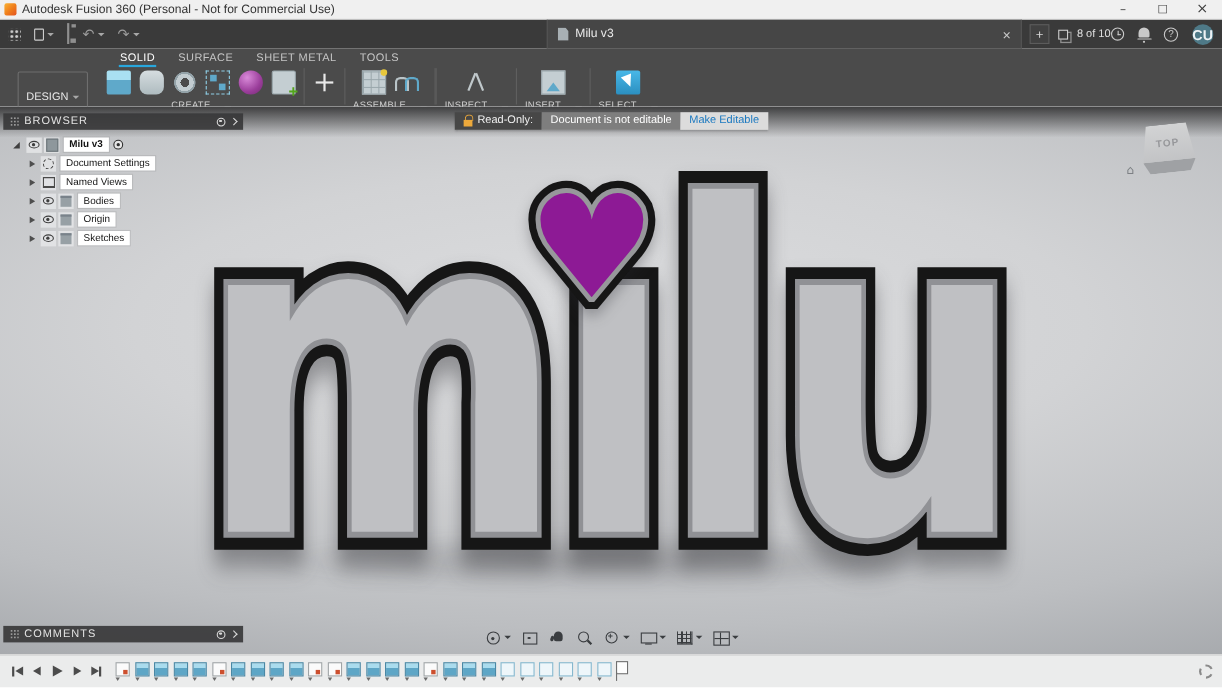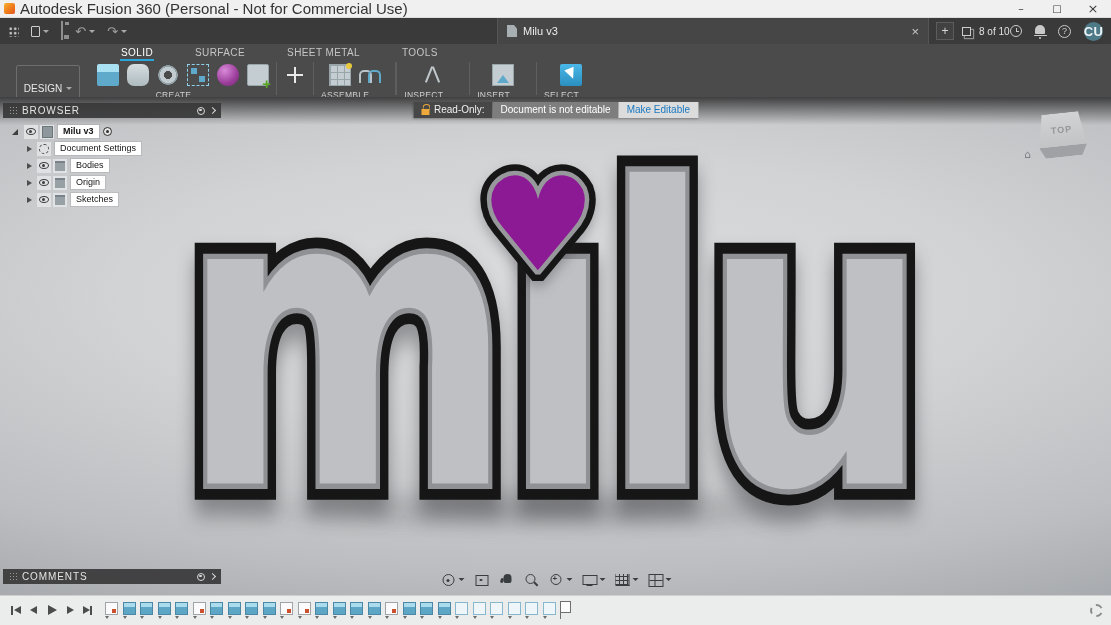--- a/index.html
+++ b/index.html
@@ -3,21 +3,21 @@
 <meta charset="utf-8">
 <style>
 * { margin:0; padding:0; box-sizing:border-box; }
 html,body { width:1111px; height:625px; overflow:hidden; }
 body { font-family:"Liberation Sans","DejaVu Sans",sans-serif; background:#fff; position:relative; }
 .app { position:absolute; inset:0; }
 
 
 .titlebar { position:absolute; top:0; left:0; right:0; height:18px; background:#f0f0f0; display:flex; align-items:center; padding-left:4px; border-bottom:1px solid #dcdcdc; }
 .fusion-logo { width:11px; height:11px; border-radius:2px; background:linear-gradient(135deg,#f9b234 0%,#ef7b1a 55%,#e35420 100%); margin-right:5px; flex:none; }
-.app-title { font-size:15px; color:#333; }
+.app-title { font-size:11px; color:#333; }
 .win-controls { margin-left:auto; display:flex; height:100%; }
 .winbtn { width:36px; height:100%; display:flex; align-items:center; justify-content:center; color:#3c3c3c; font-family:"DejaVu Sans",sans-serif; }
 .winbtn.min::before { content:"–"; font-size:11px; }
 .winbtn.max::before { content:"□"; font-size:10px; }
 .winbtn.close::before { content:"×"; font-size:13px; }
 
 
 .appbar { position:absolute; top:18px; left:0; right:0; height:26px; background:#3a3a3a; }
 .ab-left { position:absolute; left:8px; top:0; height:26px; display:flex; align-items:center; gap:12px; }
 .grid-icon9 { width:11px; height:11px; background-image:radial-gradient(circle,#cdcdcd 1.1px, transparent 1.4px); background-size:4.4px 4.4px; background-position:0.6px 0.6px; }
@@ -45,21 +45,21 @@
 .clock-icon::after { content:''; position:absolute; left:4.6px; top:5px; width:3.5px; height:1.3px; background:#c9c9c9; }
 .bell-icon { width:10px; height:9px; background:#c9c9c9; border-radius:5px 5px 1px 1px; position:relative; margin-top:-3px; }
 .bell-icon::after { content:''; position:absolute; left:-1.5px; bottom:-2px; width:13px; height:1.5px; background:#c9c9c9; border-radius:1px; }
 .bell-icon::before { content:''; position:absolute; left:4px; bottom:-4.5px; width:2px; height:2px; background:#c9c9c9; border-radius:50%; }
 .help-icon { width:13px; height:13px; border:1.3px solid #c9c9c9; border-radius:50%; color:#c9c9c9; font-size:9px; display:flex; align-items:center; justify-content:center; }
 .help-icon::before { content:"?"; }
 .avatar { width:19px; height:19px; border-radius:50%; background:#4e7987; color:#eef3f5; font-size:13px; font-weight:bold; display:flex; align-items:center; justify-content:center; letter-spacing:0.3px; }
 
 
 .ribbon { position:absolute; top:44px; left:0; right:0; height:53px; background:#4b4b4b; }
-.ribbon-tabs { position:absolute; top:0; left:120px; height:17px; display:flex; gap:40px; align-items:center; }
+.ribbon-tabs { position:absolute; top:0; left:108px; height:17px; display:flex; gap:19px; align-items:center; }
 .rtab { font-size:10px; color:#c6c6c6; letter-spacing:0.4px; padding:2px 1px 1px; border-bottom:2px solid transparent; white-space:nowrap; }
 .rtab.active { color:#fff; border-bottom-color:#28a7dd; }
 .ribbon-body { position:absolute; top:17px; left:0; right:0; bottom:0; display:flex; align-items:flex-start; }
 .design-menu { margin:4px 10px 0 16px; width:64px; height:46px; border:1px solid #6e6e6e; border-radius:2px; color:#e8e8e8; font-size:10px; display:flex; align-items:center; justify-content:center; gap:4px; flex:none; }
 .rgroups { display:flex; align-items:flex-start; }
 .rgroup { display:flex; flex-direction:column; align-items:center; padding:0 7px; }
 .ricons { height:25px; display:flex; align-items:center; gap:8px; margin-top:1px; }
 .rlabel { font-size:8.5px; color:#cfcfcf; margin-top:3px; display:flex; align-items:flex-end; gap:13px; letter-spacing:0.3px; min-height:9px; }
 .rsep { width:1px; height:33px; background:#5f5f5f; margin-top:1px; }
 
@@ -375,20 +375,25 @@
           <span class="tlabel bold">Milu v3</span>
           <span class="radio"></span>
         </div>
         <div class="tree-row sub">
           <span class="tri"></span>
           <span class="ichip gear"></span>
           <span class="tlabel">Document Settings</span>
         </div>
         <div class="tree-row sub">
           <span class="tri"></span>
+          <span class="ichip views"></span>
+          <span class="tlabel">Named Views</span>
+        </div>
+        <div class="tree-row sub">
+          <span class="tri"></span>
           <span class="ichip">
               <span class="eye"></span>
             </span>
           <span class="ichip folder"></span>
           <span class="tlabel">Bodies</span>
         </div>
         <div class="tree-row sub">
           <span class="tri"></span>
           <span class="ichip">
               <span class="eye"></span>

